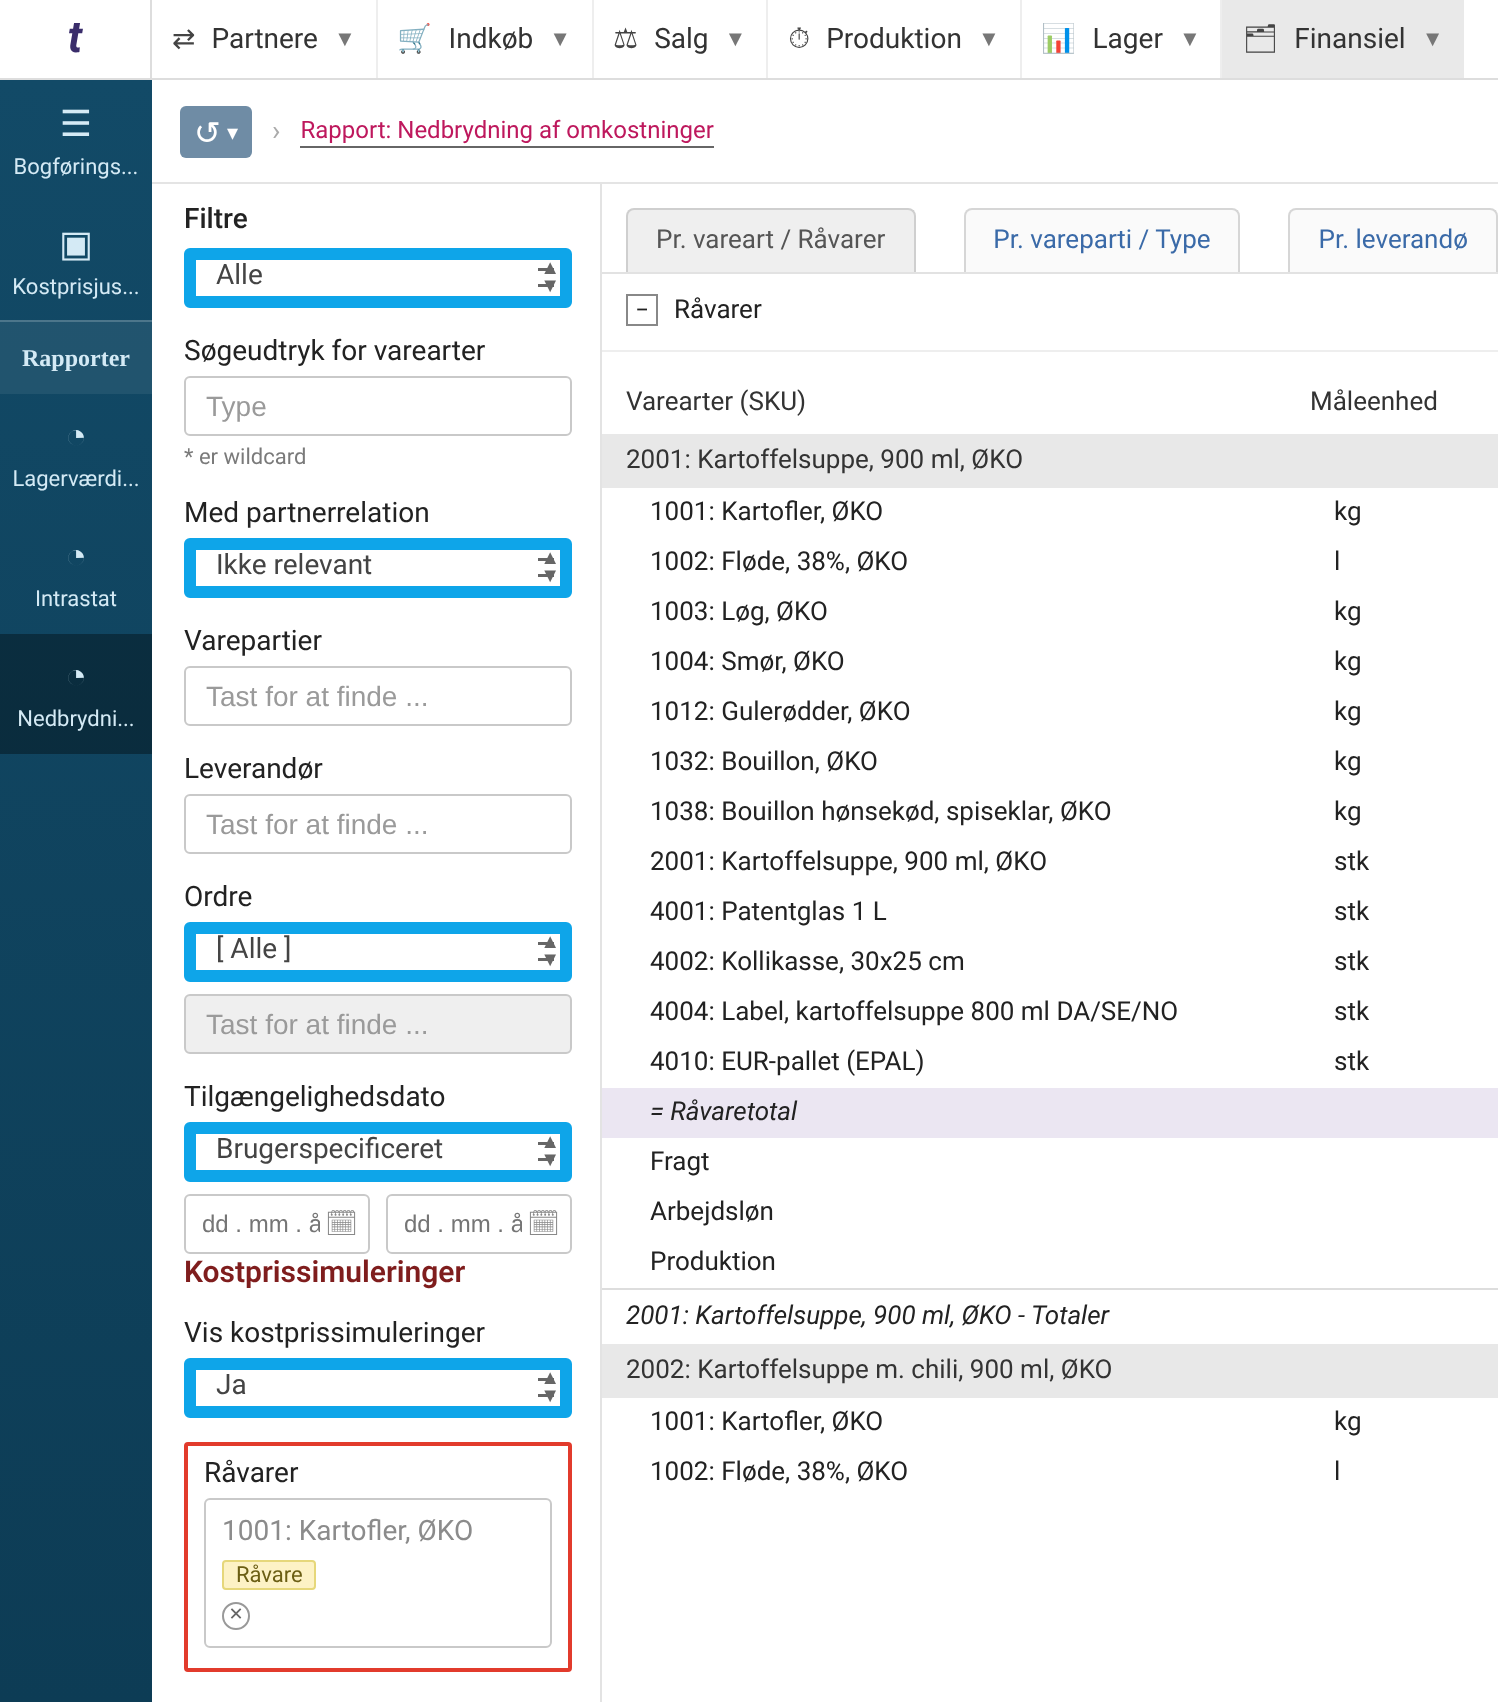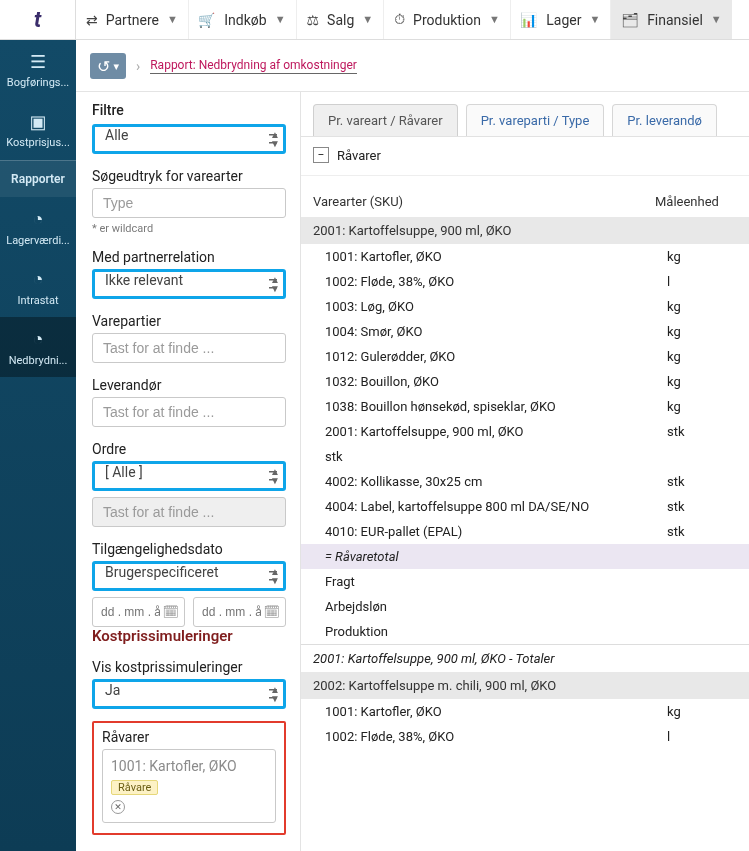--- a/index.html
+++ b/index.html
@@ -15,21 +15,21 @@
   .topnav-item.first-item { border-left:none; }
   .topnav-item.active { background:#e9e9e9; }
   .topnav-item .icon { color:#444; font-size:14px; }
   .topnav-item .label { font-size:14px; color:#333; }
   .chev { color:#777; font-size:11px; }
 
   
   .leftrail { position:absolute; top:40px; left:0; bottom:0; width:76px; background:linear-gradient(#124a67,#0d3c55); color:#cde5f1; display:flex; flex-direction:column; }
   .rail-item { display:flex; flex-direction:column; align-items:center; justify-content:center; gap:4px; height:60px; cursor:pointer; color:#d4eaf5; font-size:11px; }
   .rail-item .ricon { font-size:18px; }
-  .rail-item.section-head { background:rgba(255,255,255,0.07); font-weight:600; height:36px; font-size:12px; }
+  .rail-item.section-head { background:rgba(255,255,255,0.07); font-weight:600; height:36px; font-size:12px;font-family:Liberation Serif, serif; }
   .rail-item.active { background:rgba(0,0,0,0.35); }
   .rail-divider { height:1px; background:rgba(255,255,255,0.25); }
 
   
   .content { position:absolute; top:40px; left:76px; right:0; bottom:0; display:flex; flex-direction:column; }
 
   
   .breadcrumbs { display:flex; align-items:center; gap:10px; padding:13px 14px 12px; border-bottom:1px solid #e4e4e4; }
   .hist-btn { width:36px; height:26px; background:#6f8ca5; border-radius:3px; display:flex; align-items:center; justify-content:center; color:#fff; gap:3px; cursor:pointer; }
   .bc-chevron { color:#aaa; font-size:14px; }
@@ -37,21 +37,21 @@
 
   
   .panes { flex:1; display:flex; overflow:hidden; }
   .filters { width:225px; border-right:1px solid #e3e3e3; padding:10px 14px 0 16px; overflow-y:auto; }
   .report { flex:1; display:flex; flex-direction:column; overflow:hidden; }
 
   
   .filters h3 { font-size:14px; font-weight:500; margin-bottom:6px; }
   .field-label { font-size:14px; color:#222; margin:14px 0 4px; }
   .sel { position:relative; }
-  .sel select, .sel .fake-select { width:100%; height:30px; border:3px solid #0ea5e9; border-radius:3px; padding:0 26px 0 10px; font-size:14px; background:#fff; color:#444; appearance:none; }
+  .sel select, .sel .fake-select { width:100%; height:30px; border:6px solid #0ea5e9; border-radius:3px; padding:0 26px 0 10px; font-size:14px; background:#fff; color:#444; appearance:none; }
   .sel::after { content:""; position:absolute; right:8px; top:8px; width:10px; height:14px; background:
       linear-gradient(#666,#666) center 2px/8px 1.5px no-repeat,
       linear-gradient(#666,#666) center 10px/8px 1.5px no-repeat; pointer-events:none; }
   .sel .caret { position:absolute; right:6px; top:6px; font-size:10px; color:#666; pointer-events:none; line-height:9px;}
   .txt { width:100%; height:30px; border:1px solid #c9c9c9; border-radius:3px; padding:0 10px; font-size:14px; color:#333; }
   .txt::placeholder { color:#9a9a9a; }
   .hint { font-size:11px; color:#7a7a7a; margin-top:4px; }
   .txt.disabled { background:#efefef; color:#9a9a9a; }
 
   .section-title { font-size:15px; font-weight:600; color:#7f1d1d; }
@@ -63,21 +63,21 @@
 
   
   .raw-box { border:2px solid #e23b2c; border-radius:2px; margin-top:12px; padding:6px 8px 10px; }
   .raw-box .rb-head { font-size:14px; margin-bottom:4px; }
   .chipbox { border:1px solid #c9c9c9; border-radius:3px; padding:8px; min-height:64px; }
   .chipbox .sel-text { font-size:14px; color:#8b8b8b; }
   .chip-tag { display:inline-block; margin-top:6px; background:#fdf2c5; border:1px solid #e6d77a; color:#6b5e14; font-size:11px; padding:0 6px; border-radius:2px; }
   .chip-x { display:inline-flex; margin-top:4px; width:14px; height:14px; border:1px solid #999; border-radius:50%; align-items:center; justify-content:center; font-size:9px; color:#666; cursor:pointer;}
 
   
-  .tab-row { display:flex; gap:8px; padding:12px 12px 0; border-bottom:1px solid #e2e2e2; }
+  .tab-row { display:flex; gap:24px; padding:12px 12px 0; border-bottom:1px solid #e2e2e2; }
   .tab { padding:8px 14px; border:1px solid #d6d6d6; border-bottom:none; border-radius:4px 4px 0 0; font-size:13px; color:#3a6aa8; background:#fafafa; cursor:pointer; white-space:nowrap;}
   .tab.active { background:#efefef; color:#555; border-color:#cfcfcf; }
   .toggle-row { display:flex; align-items:center; gap:8px; padding:10px 12px 12px; border-bottom:1px solid #eee;}
   .toggle-row .sq { width:16px; height:16px; border:1px solid #888; display:flex; align-items:center; justify-content:center; font-size:12px; cursor:pointer; }
   .toggle-row .lab { font-size:13px; }
 
   .thead { display:flex; padding:18px 12px 8px; font-size:13px; color:#333; }
   .thead .c1 { flex:1; }
   .thead .c2 { width:82px; text-align:left; }
   .tbody { flex:1; overflow-y:auto; font-size:13px; }
@@ -283,20 +283,21 @@
           </div>
           <div class="row">
             <div class="c1">1038: Bouillon hønsekød, spiseklar, ØKO</div>
             <div class="c2">kg</div>
           </div>
           <div class="row">
             <div class="c1">2001: Kartoffelsuppe, 900 ml, ØKO</div>
             <div class="c2">stk</div>
           </div>
           <div class="row">
+            <div class="c1">4001: Patentglas 1 L</div>
             <div class="c2">stk</div>
           </div>
           <div class="row">
             <div class="c1">4002: Kollikasse, 30x25 cm</div>
             <div class="c2">stk</div>
           </div>
           <div class="row">
             <div class="c1">4004: Label, kartoffelsuppe 800 ml DA/SE/NO</div>
             <div class="c2">stk</div>
           </div>

